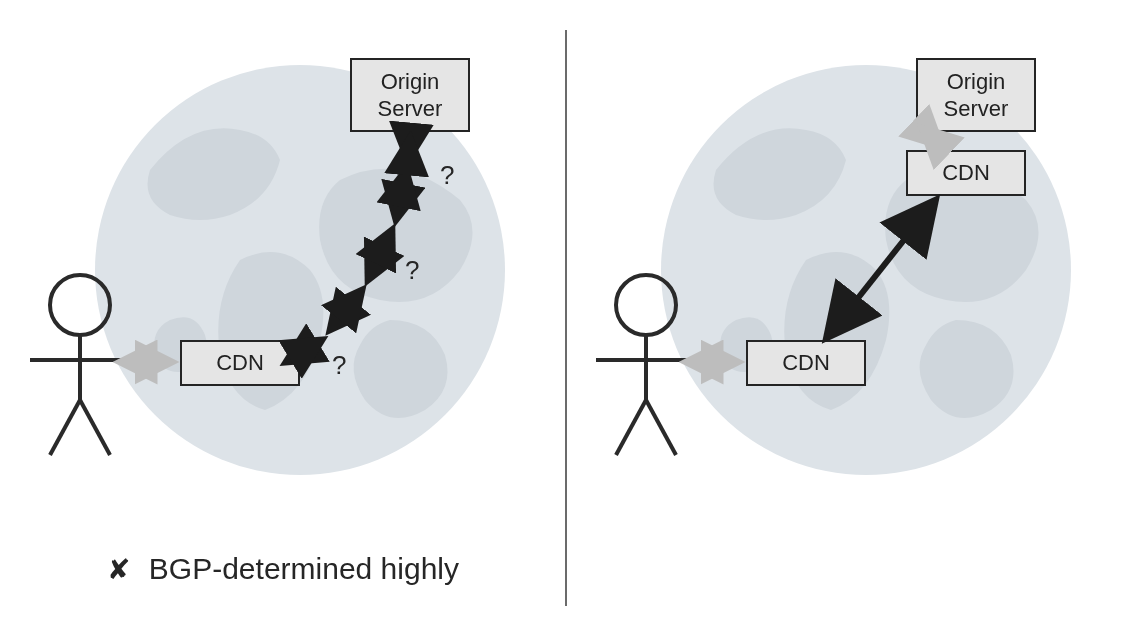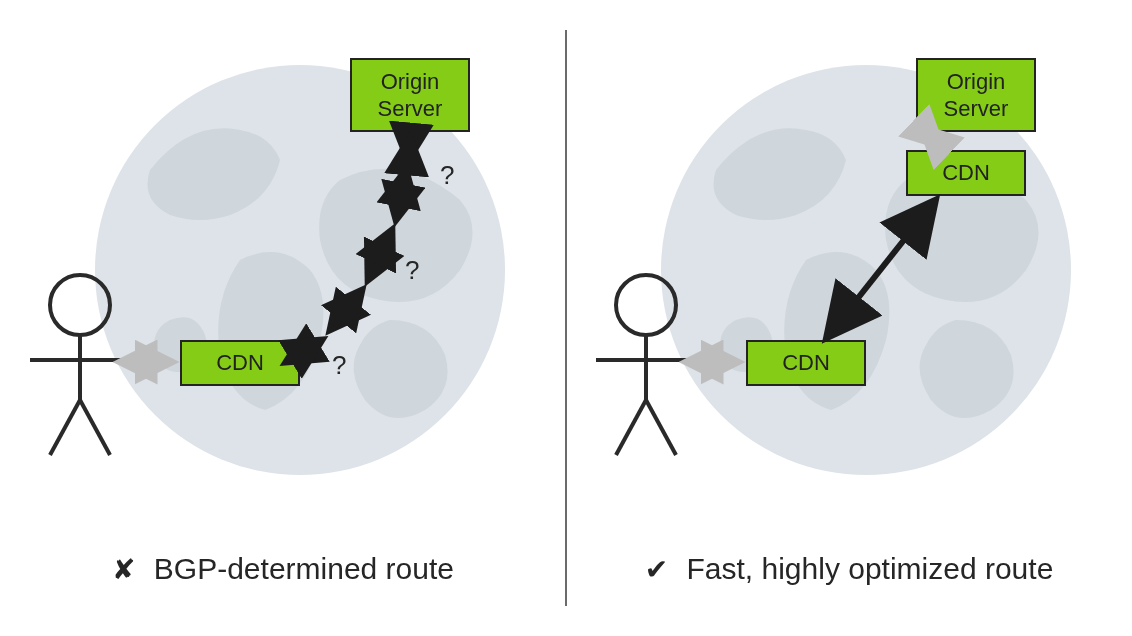--- a/index.html
+++ b/index.html
@@ -38,21 +38,21 @@
     position: absolute;
     left: 90px;
     top: 60px;
     width: 420px;
     height: 420px;
   }
   .globe-svg { width: 420px; height: 420px; display:block; }
 
   .box {
     position: absolute;
-    background: #84cc16;
+    background: #e5e5e5;
     border: 2px solid #242424;
     text-align: center;
     font-size: 22px;
     line-height: 1.25;
     display: flex;
     align-items: center;
     justify-content: center;
     padding: 4px 18px;
     box-sizing: border-box;
   }
@@ -151,21 +151,21 @@
 
       <line x1="286" y1="362" x2="322" y2="340" stroke="#1c1c1c" stroke-width="5" marker-start="url(#ahL)" marker-end="url(#ahL)"></line>
       <line x1="330" y1="330" x2="362" y2="290" stroke="#1c1c1c" stroke-width="5" marker-start="url(#ahL)" marker-end="url(#ahL)"></line>
       <line x1="368" y1="280" x2="392" y2="230" stroke="#1c1c1c" stroke-width="5" marker-start="url(#ahL)" marker-end="url(#ahL)"></line>
       <line x1="396" y1="220" x2="406" y2="170" stroke="#1c1c1c" stroke-width="5" marker-start="url(#ahL)" marker-end="url(#ahL)"></line>
       <line x1="408" y1="160" x2="410" y2="138" stroke="#1c1c1c" stroke-width="5" marker-start="url(#ahL)" marker-end="url(#ahL)"></line>
     </svg>
 
     <div class="caption">
       <span class="icon">✘</span>
-      <span>BGP-determined route</span>
+      <span>BGP-determined highly</span>
     </div>
   </div>
 
   <div class="panel right">
 
     <div class="globe-wrap">
       <svg class="globe-svg" viewBox="0 0 420 420">
         <circle cx="210" cy="210" r="205" fill="#dde3e8"></circle>
         <g fill="#cfd6dc">
           <path d="M60 110 q40 -50 90 -40 q30 5 40 30 q-10 40 -50 55 q-30 10 -60 0 q-30 -15 -20 -45 z"></path>
@@ -209,19 +209,15 @@
         </marker>
       </defs>
 
       <line x1="120" y1="362" x2="172" y2="362" stroke="#bdbdbd" stroke-width="5" marker-start="url(#agR)" marker-end="url(#agR)"></line>
 
       <line x1="375" y1="146" x2="356" y2="128" stroke="#bdbdbd" stroke-width="5" marker-start="url(#agR)" marker-end="url(#agR)"></line>
 
       <line x1="262" y1="336" x2="368" y2="202" stroke="#1c1c1c" stroke-width="6" marker-start="url(#ahR)" marker-end="url(#ahR)"></line>
     </svg>
 
-    <div class="caption">
-      <span class="icon">✔</span>
-      <span>Fast, highly optimized route</span>
-    </div>
   </div>
 
 </div>
 
 </body></html>

